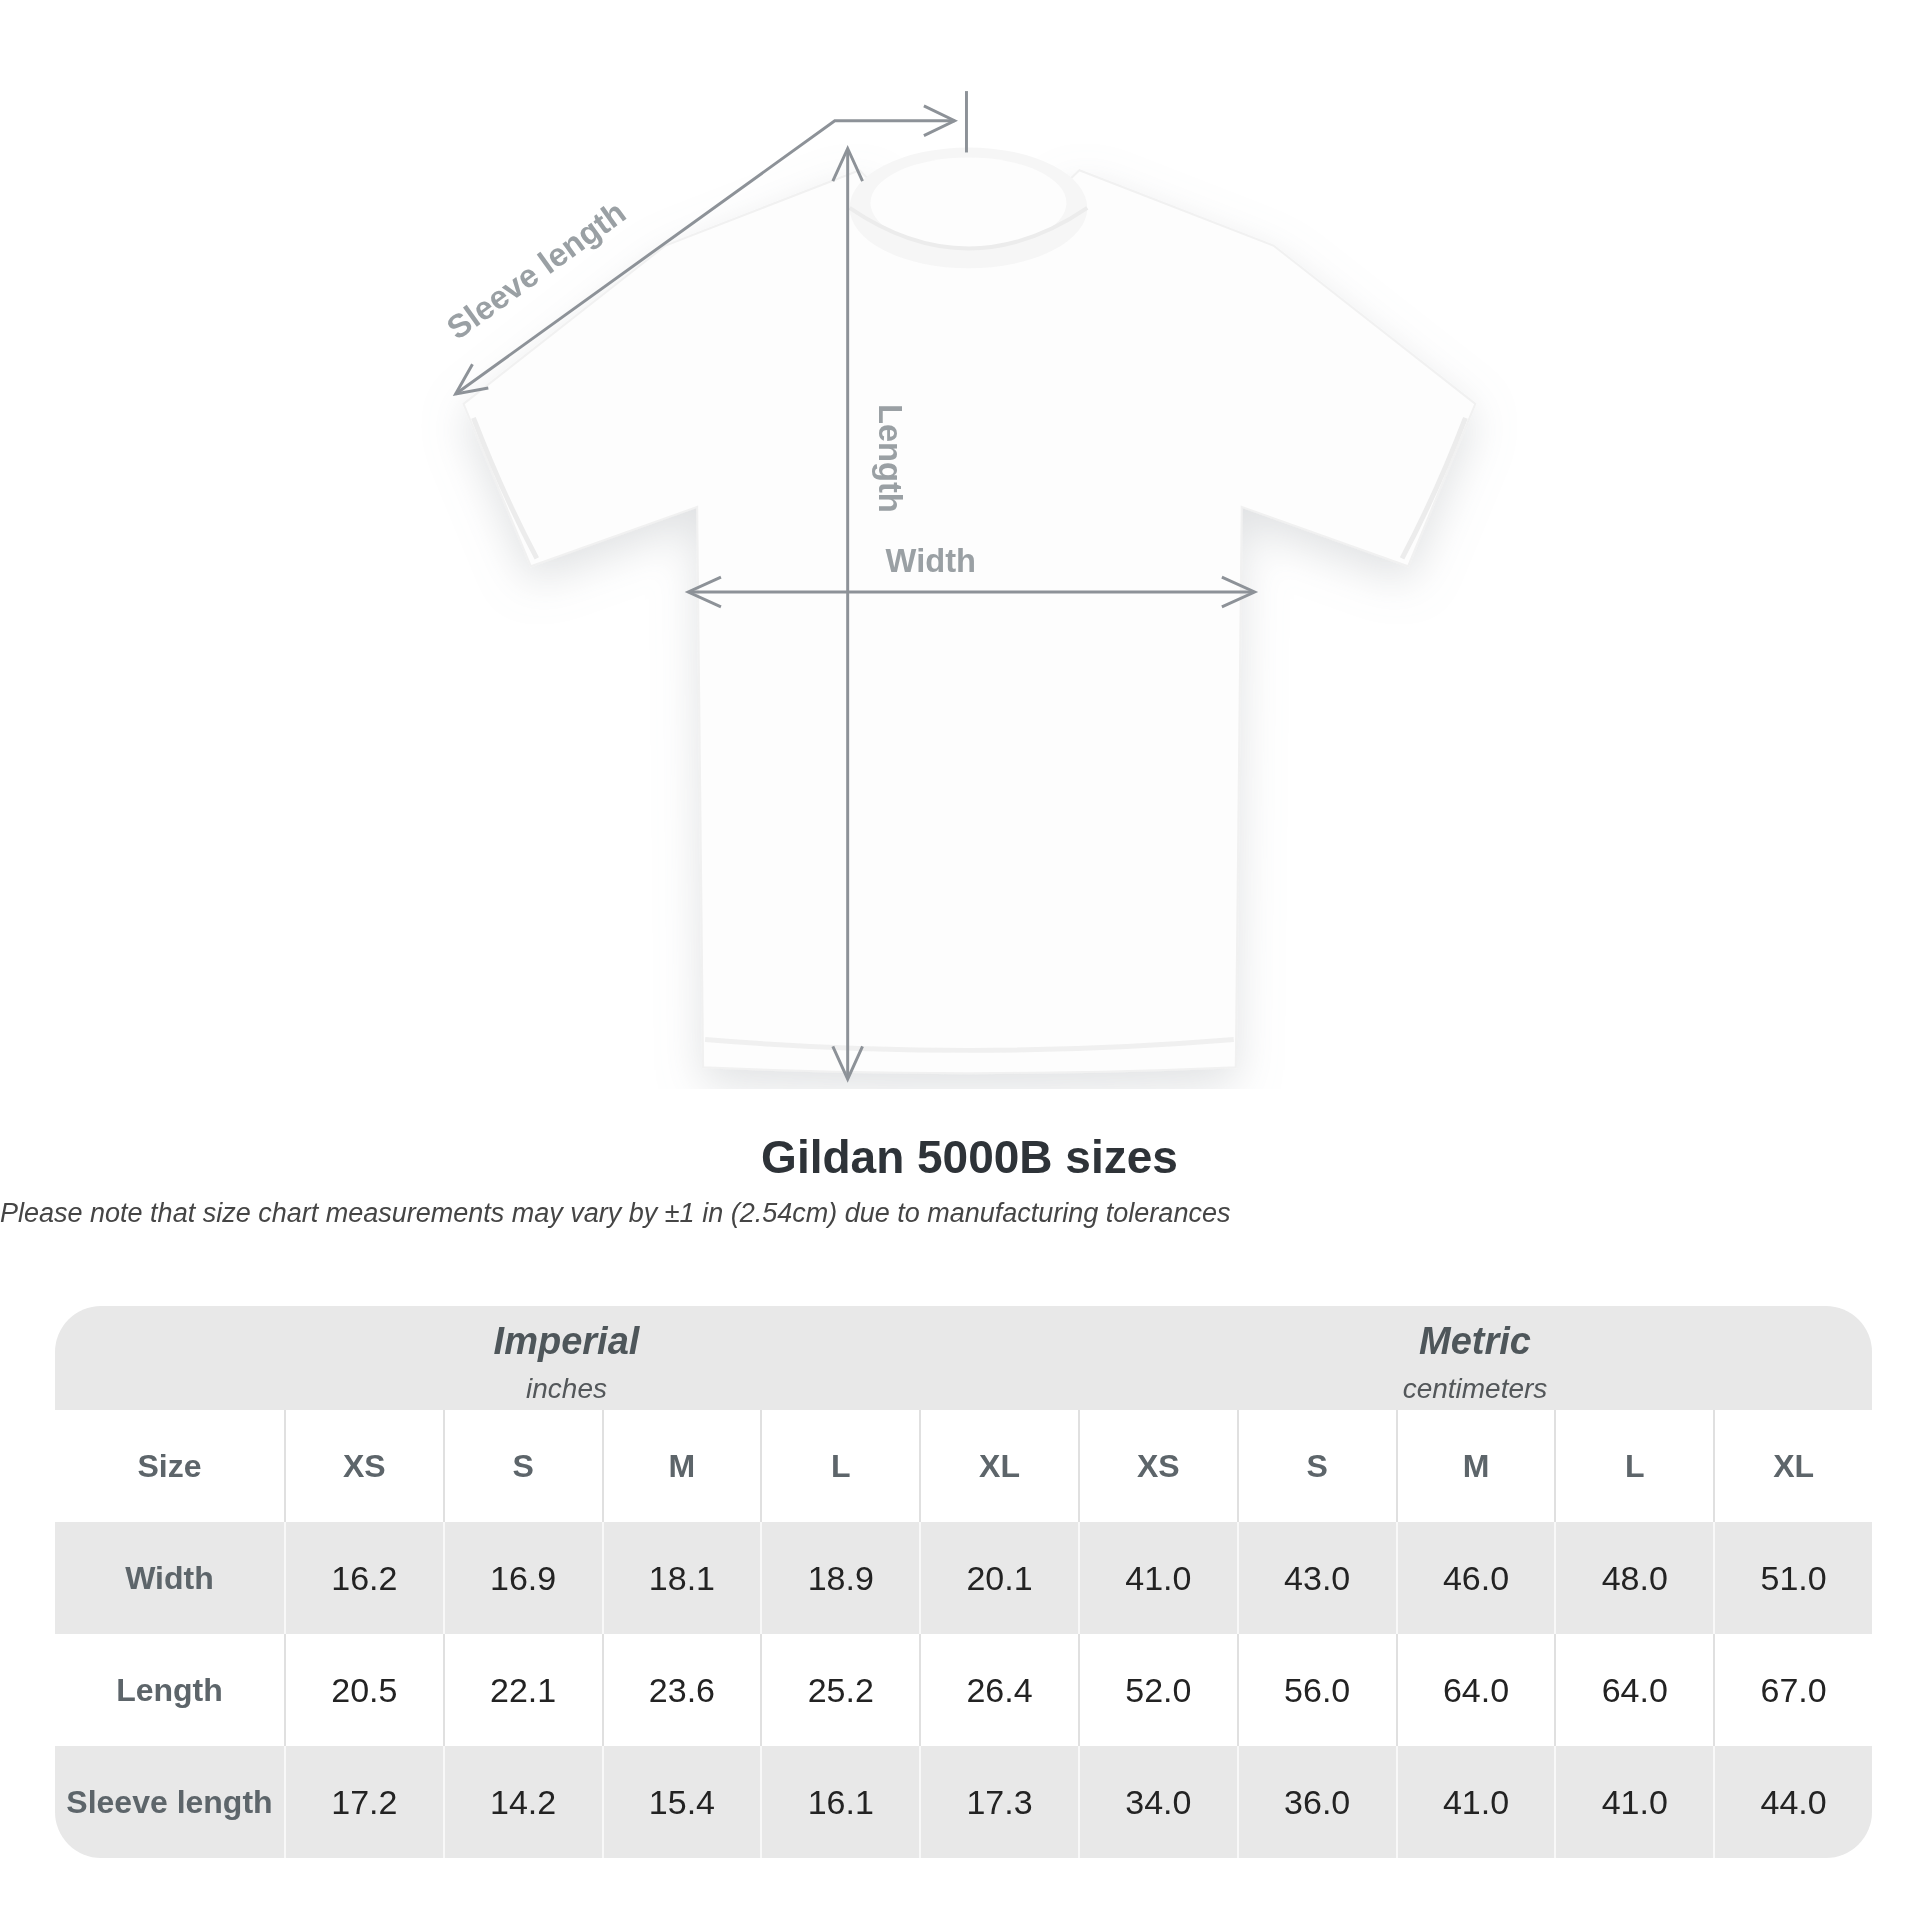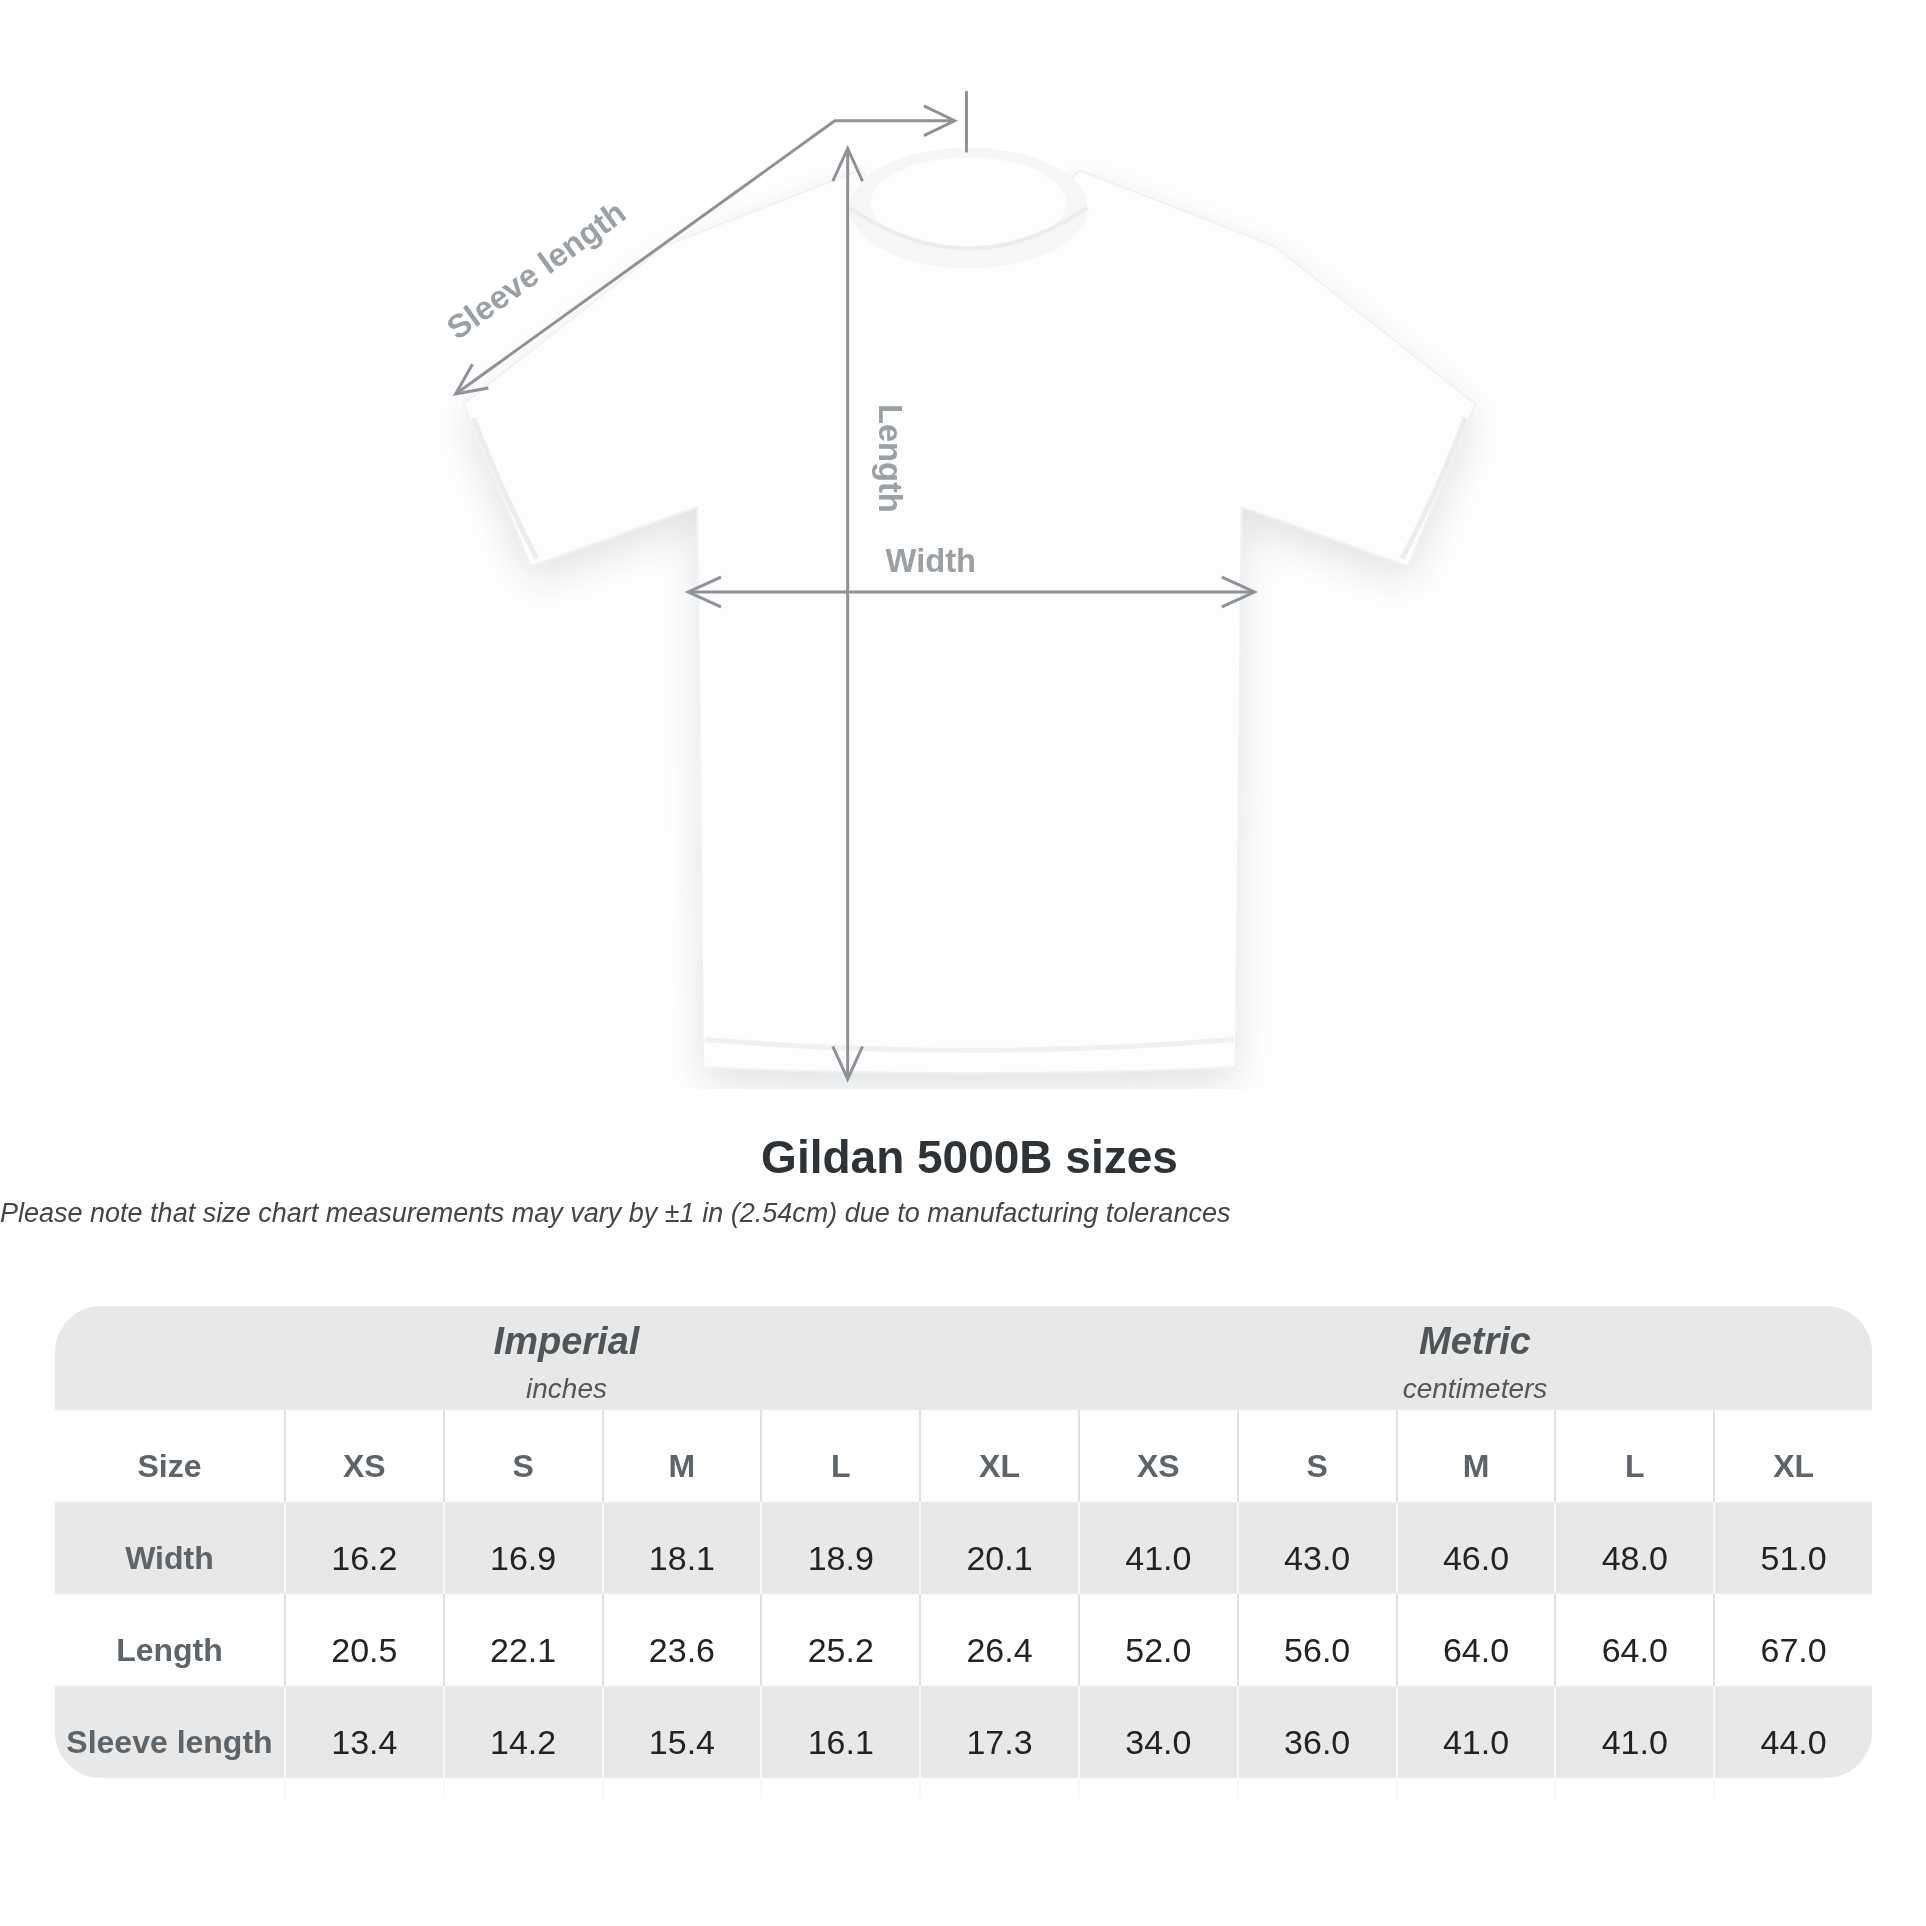--- a/index.html
+++ b/index.html
@@ -56,21 +56,21 @@
     font-size:28px;
     font-style:italic;
     color:#53575a;
     margin-top:9px;
   }
 
   .trow{
     display:grid;
     grid-template-columns:12.6% repeat(10,1fr);
     align-items:center;
-    height:92px;
+    height:112px;
     background:#ffffff;
     --sep:#e0e0e0;
   }
   .trow.gray{
     background:#e8e8e8;
     --sep:#f8f8f8;
   }
   .trow.last{
     border-radius:0 0 46px 46px;
   }
@@ -208,21 +208,21 @@
     <div class="cell">26.4</div>
     <div class="cell">52.0</div>
     <div class="cell">56.0</div>
     <div class="cell">64.0</div>
     <div class="cell">64.0</div>
     <div class="cell">67.0</div>
   </div>
 
   <div class="trow gray last">
     <div class="cell head">Sleeve length</div>
-    <div class="cell">13.4</div>
+    <div class="cell">17.2</div>
     <div class="cell">14.2</div>
     <div class="cell">15.4</div>
     <div class="cell">16.1</div>
     <div class="cell">17.3</div>
     <div class="cell">34.0</div>
     <div class="cell">36.0</div>
     <div class="cell">41.0</div>
     <div class="cell">41.0</div>
     <div class="cell">44.0</div>
   </div>

